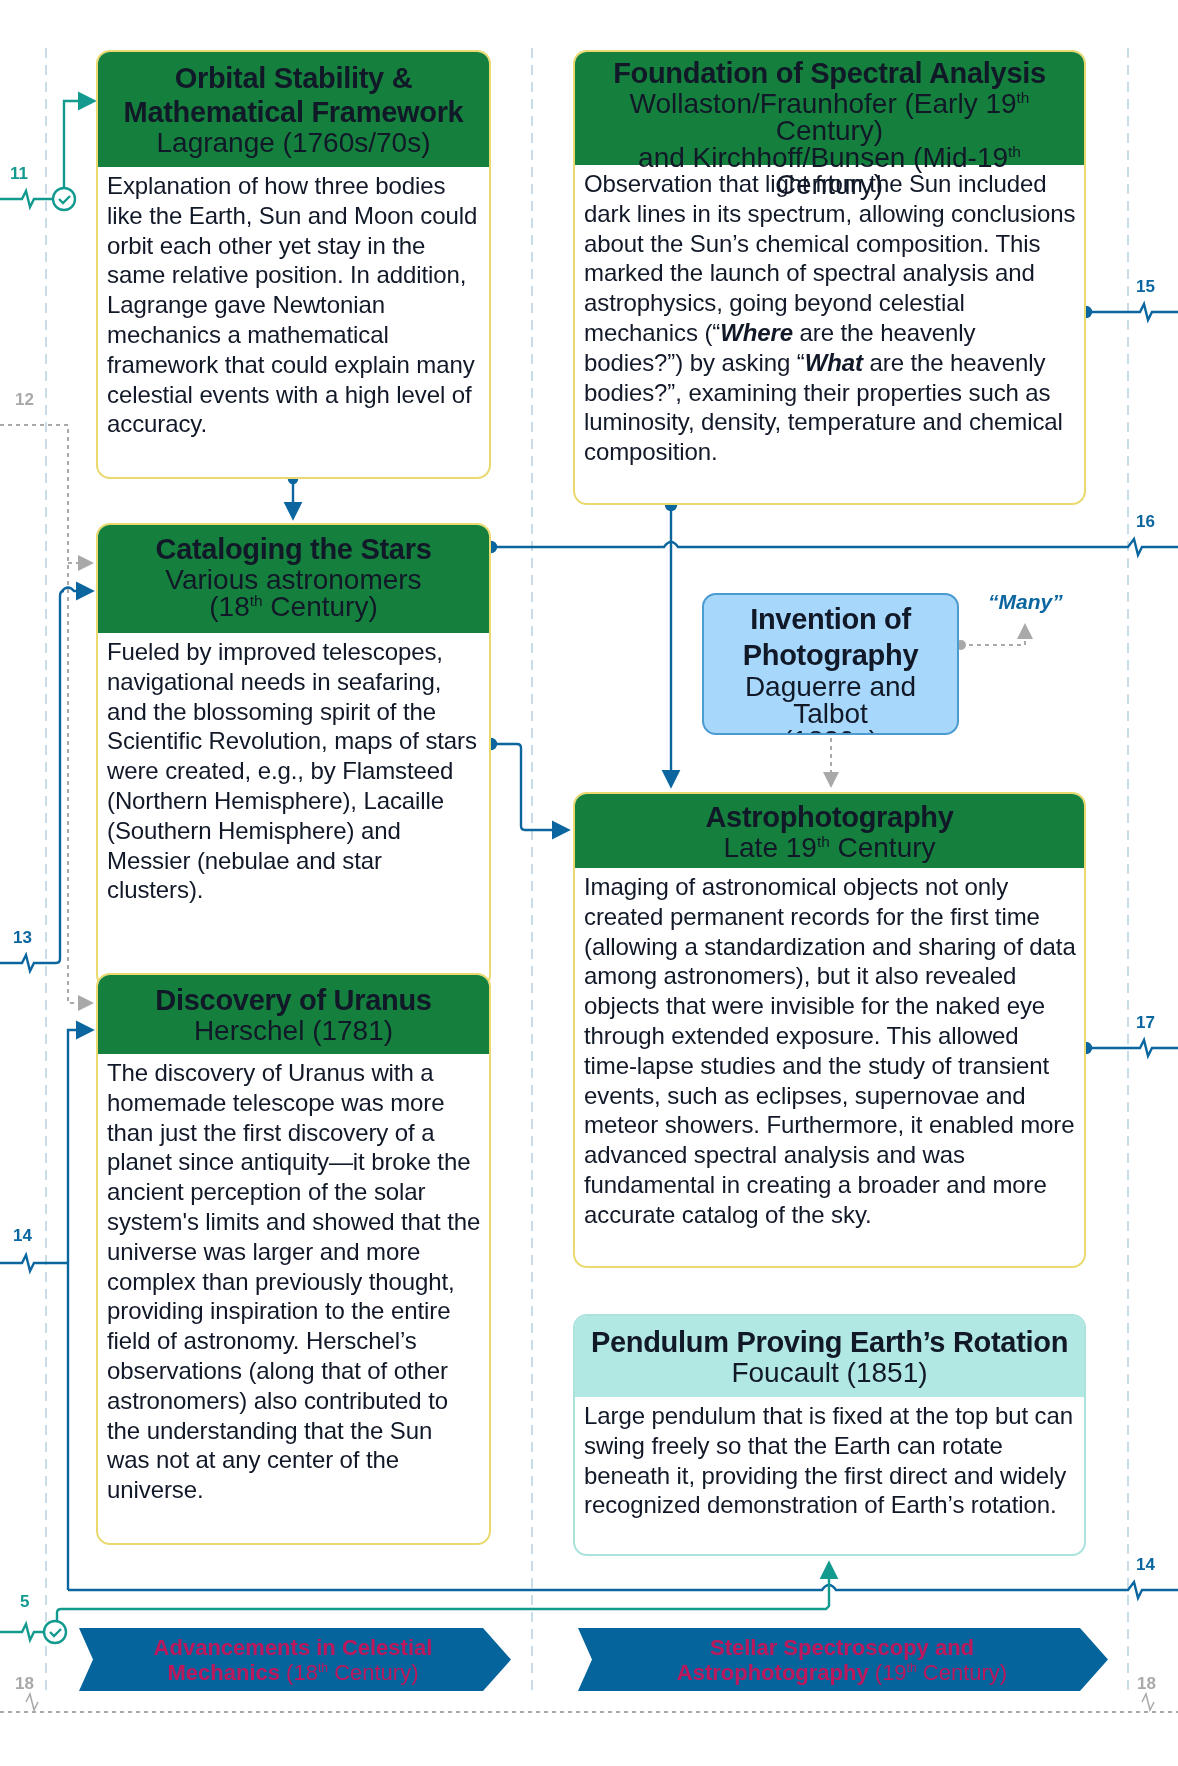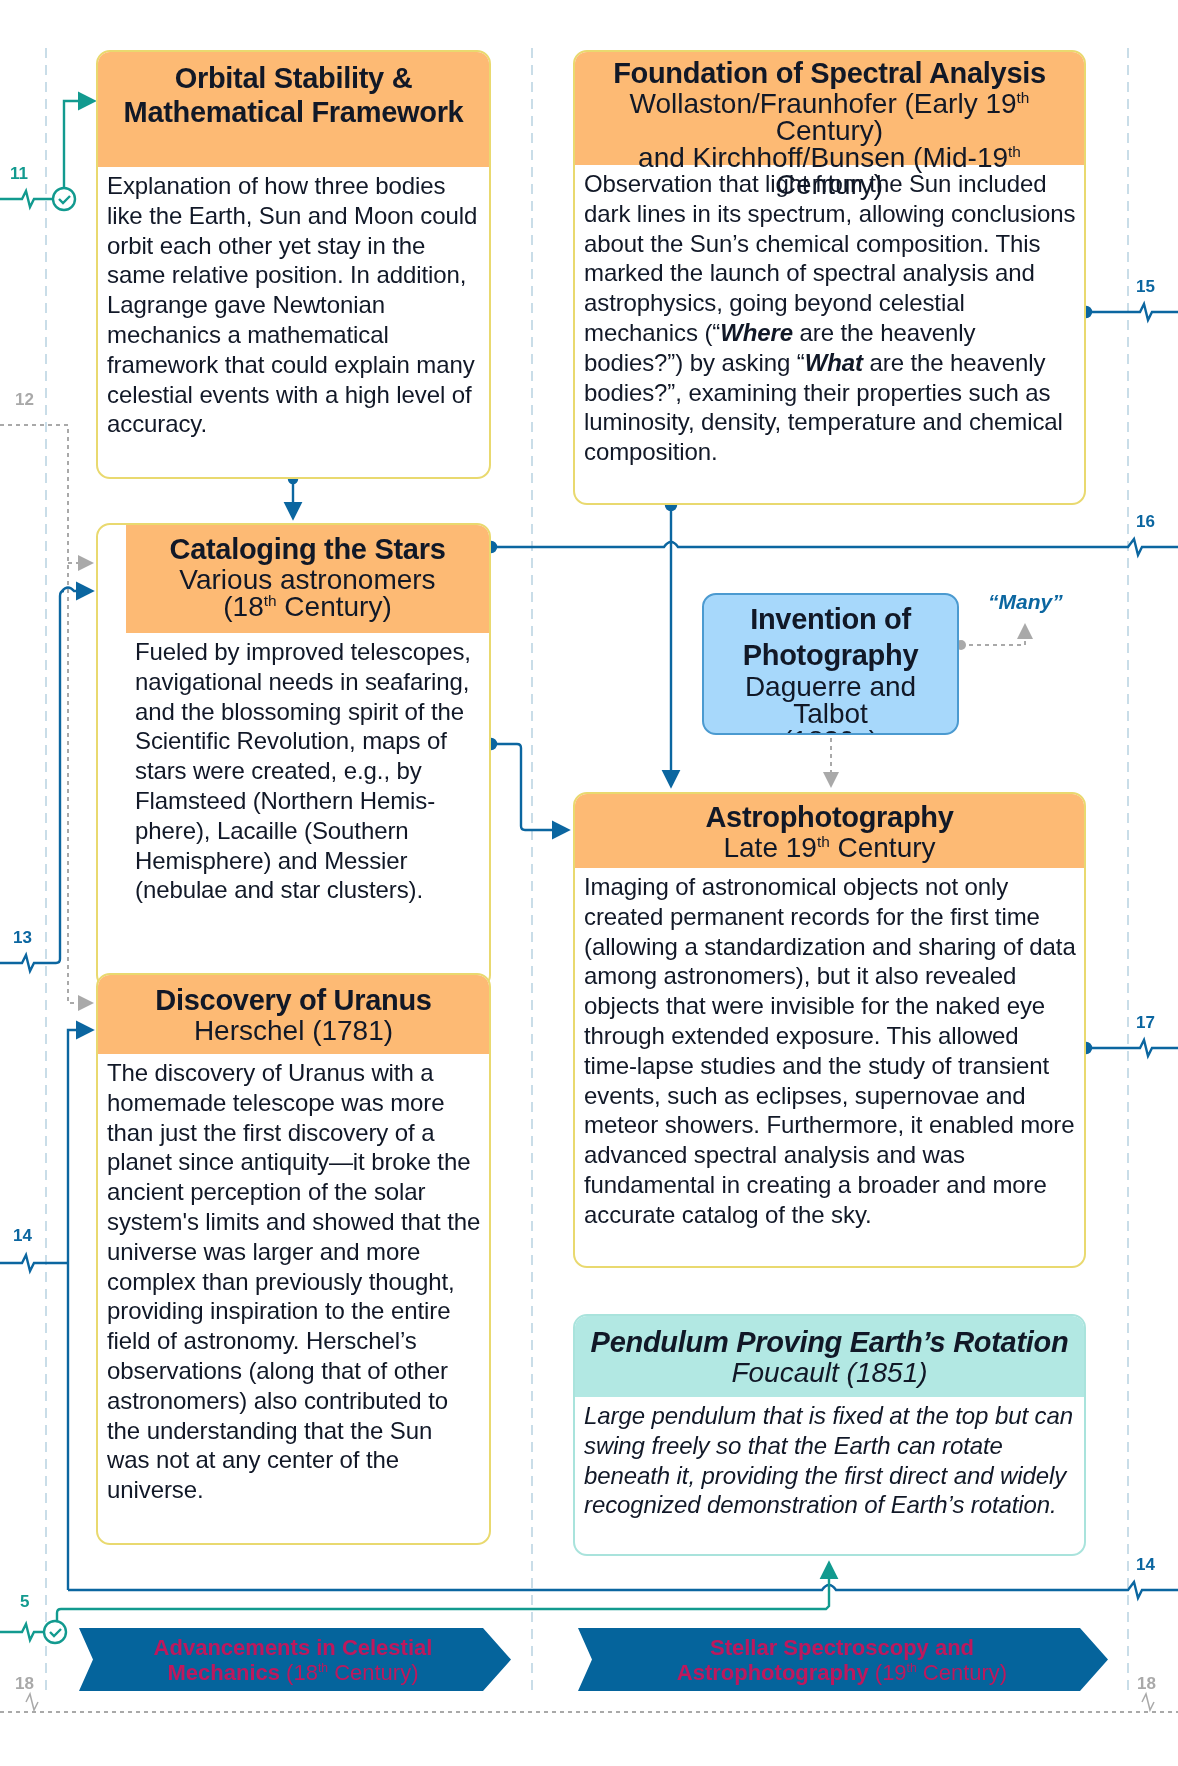--- a/index.html
+++ b/index.html
@@ -1,23 +1,23 @@
 <!DOCTYPE html>
 <html><head>
 <meta charset="utf-8">
 <style>
   html,body{margin:0;padding:0;background:#fff;}
   body{width:1178px;height:1766px;position:relative;overflow:hidden;font-family:"Liberation Sans","DejaVu Sans",sans-serif;color:#111827;}
   svg.wires{position:absolute;left:0;top:0;width:1178px;height:1766px;pointer-events:none;}
   .card{position:absolute;background:#fff;border:2px solid #E9D96F;border-radius:14px;overflow:hidden;box-sizing:border-box;}
-  .card .hd{background:#fdba74;text-align:center;padding:6px 8px 6px;box-sizing:border-box;}
+  .card .hd{background:#15803d;text-align:center;padding:6px 8px 6px;box-sizing:border-box;}
   .card .ttl{font-weight:bold;font-size:29px;line-height:34px;letter-spacing:-0.3px;}
   .card .sub{font-size:28px;line-height:27px;}
   .card .bd{font-size:24px;line-height:29.8px;padding:4px 8px 0 9px;letter-spacing:-0.1px;}
-  .card.teal{border-color:#A9E3DC;font-style:italic;}
+  .card.teal{border-color:#A9E3DC;}
   .card.teal .hd{background:#B2E8E3;}
   .card.blue{background:#A7D8FB;border-color:#4B9AD0;margin-top:16px;}
   .card.blue .hd{background:transparent;}
   sup{font-size:0.55em;line-height:0;}
   .lbl{position:absolute;font-weight:bold;font-size:17px;}
   .lbl.blue{color:#0B66A0;} .lbl.teal{color:#129A8F;} .lbl.gray{color:#A9A9A9;}
   .many{position:absolute;color:#0B66A0;font-style:italic;font-weight:bold;font-size:21px;}
   .banner{position:absolute;height:63px;color:#be185d;text-align:center;font-weight:bold;font-size:22px;line-height:25px;display:flex;flex-direction:column;justify-content:center;}
   .banner .bg{position:absolute;inset:0;z-index:0;}
   .banner span{position:relative;z-index:1;}
@@ -116,34 +116,35 @@
 <div class="lbl gray" style="left:15px;top:1674px;">18</div>
 <div class="lbl blue" style="left:1136px;top:277px;">15</div>
 <div class="lbl blue" style="left:1136px;top:512px;">16</div>
 <div class="lbl blue" style="left:1136px;top:1013px;">17</div>
 <div class="lbl blue" style="left:1136px;top:1555px;">14</div>
 <div class="lbl gray" style="left:1137px;top:1674px;">18</div>
 
 <div class="card" style="left:96px;top:50px;width:395px;height:429px;">
   <div class="hd" style="height:115px;padding-top:9px;">
     <div class="ttl">Orbital Stability &amp; Mathematical Framework</div>
+    <div class="sub">Lagrange (1760s/70s)</div>
   </div>
   <div class="bd">Explanation of how three bodies like the Earth, Sun and Moon could orbit each other yet stay in the same relative position. In addition, Lagrange gave Newtonian mechanics a mathematical framework that could explain many celestial events with a high level of accuracy.</div>
 </div>
 
 <div class="card" style="left:573px;top:50px;width:513px;height:455px;">
   <div class="hd" style="height:113px;padding-top:4px;">
     <div class="ttl">Foundation of Spectral Analysis</div>
     <div class="sub"><span>Wollaston/Fraunhofer (Early 19</span><sup>th</sup><span> Century)</span></div>
     <div class="sub"><span>and Kirchhoff/Bunsen (Mid-19</span><sup>th</sup><span> Century)</span></div>
   </div>
   <div class="bd" style="padding-left:9px;"><span>Observation that light from the Sun included dark lines in its spectrum, allowing conclusions about the Sun’s chemical composition. This marked the launch of spectral analysis and astrophysics, going beyond celestial mechanics (“</span><b><i>Where</i></b><span> are the heavenly bodies?”) by asking “</span><b><i>What</i></b><span> are the heavenly bodies?”, examining their properties such as luminosity, density, temperature and chemical composition.</span></div>
 </div>
 
-<div class="card" style="left:96px;top:523px;width:395px;height:466px;padding-left:28px;">
+<div class="card" style="left:96px;top:523px;width:395px;height:466px;">
   <div class="hd" style="height:108px;padding-top:7px;">
     <div class="ttl">Cataloging the Stars</div>
     <div class="sub">Various astronomers</div>
     <div class="sub"><span>(18</span><sup>th</sup><span> Century)</span></div>
   </div>
   <div class="bd">Fueled by improved telescopes, navigational needs in seafaring, and the blossoming spirit of the Scientific Revolution, maps of stars were created, e.g., by Flamsteed (Northern Hemis­phere), Lacaille (Southern Hemisphere) and Messier (nebulae and star clusters).</div>
 </div>
 
 <div class="card blue" style="left:702px;top:577px;width:257px;height:142px;">
   <div class="hd" style="padding-top:6px;">

